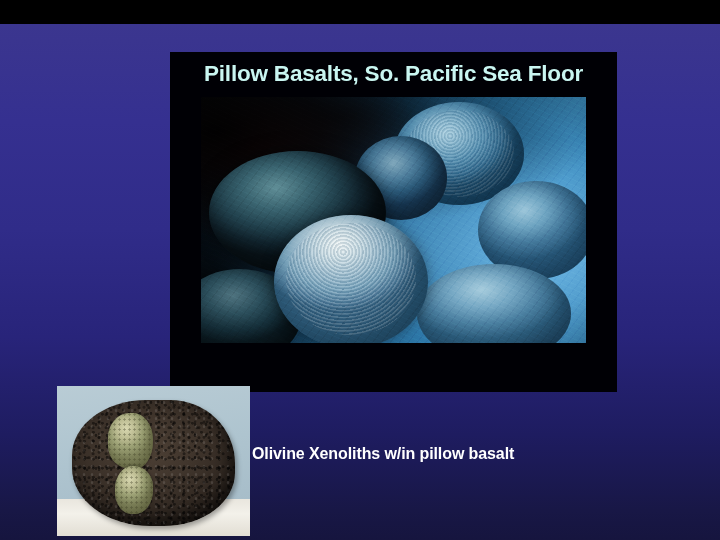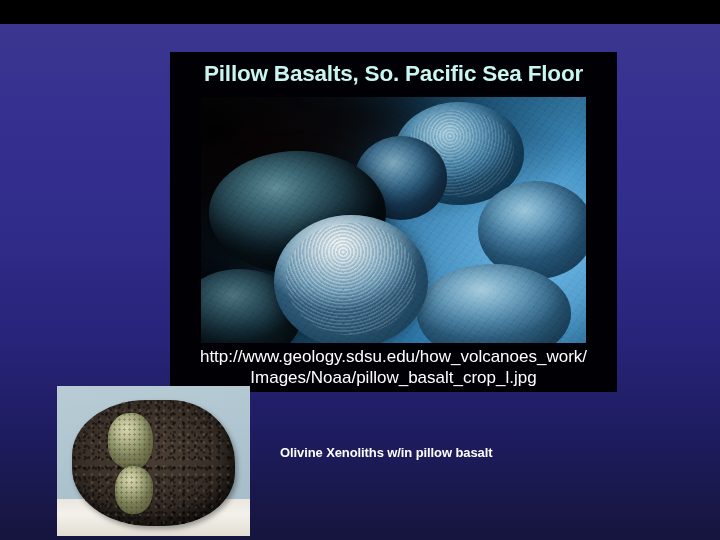--- a/index.html
+++ b/index.html
@@ -222,24 +222,24 @@
     border-radius: 48% 44% 40% 52% / 44% 48% 50% 42%;
   }
   .xen-2 {
     left: 26%; top: 53%; width: 24%; height: 38%;
     border-radius: 44% 50% 46% 42% / 48% 42% 50% 46%;
   }
 
   
   #caption {
     position: absolute;
-    left: 280px;
+    left: 252px;
     top: 421px;
     color: #ffffff;
-    font-size: 13px;
+    font-size: 16px;
     font-weight: bold;
     white-space: nowrap;
     letter-spacing: -0.1px;
   }
 </style>
 </head>
 <body>
 
 <div id="slide">
 
@@ -254,24 +254,20 @@
       <div class="lobe lobe-d"></div>
       <div class="lobe lobe-e"></div>
       <div class="lobe lobe-a"></div>
       <div class="lobe lobe-g"></div>
       <div class="lobe lobe-f"></div>
       <div class="lobe lobe-b"></div>
       <div class="layer texture"></div>
       <div class="layer vignette"></div>
     </div>
 
-    <div id="url-block">
-      <div>http://www.geology.sdsu.edu/how_volcanoes_work/</div>
-      <div>Images/Noaa/pillow_basalt_crop_l.jpg</div>
-    </div>
 
   </div>
 
   <div id="specimen">
     <div class="sky"></div>
     <div class="bench"></div>
     <div class="rock">
       <div class="xen xen-1"></div>
       <div class="xen xen-2"></div>
     </div>

